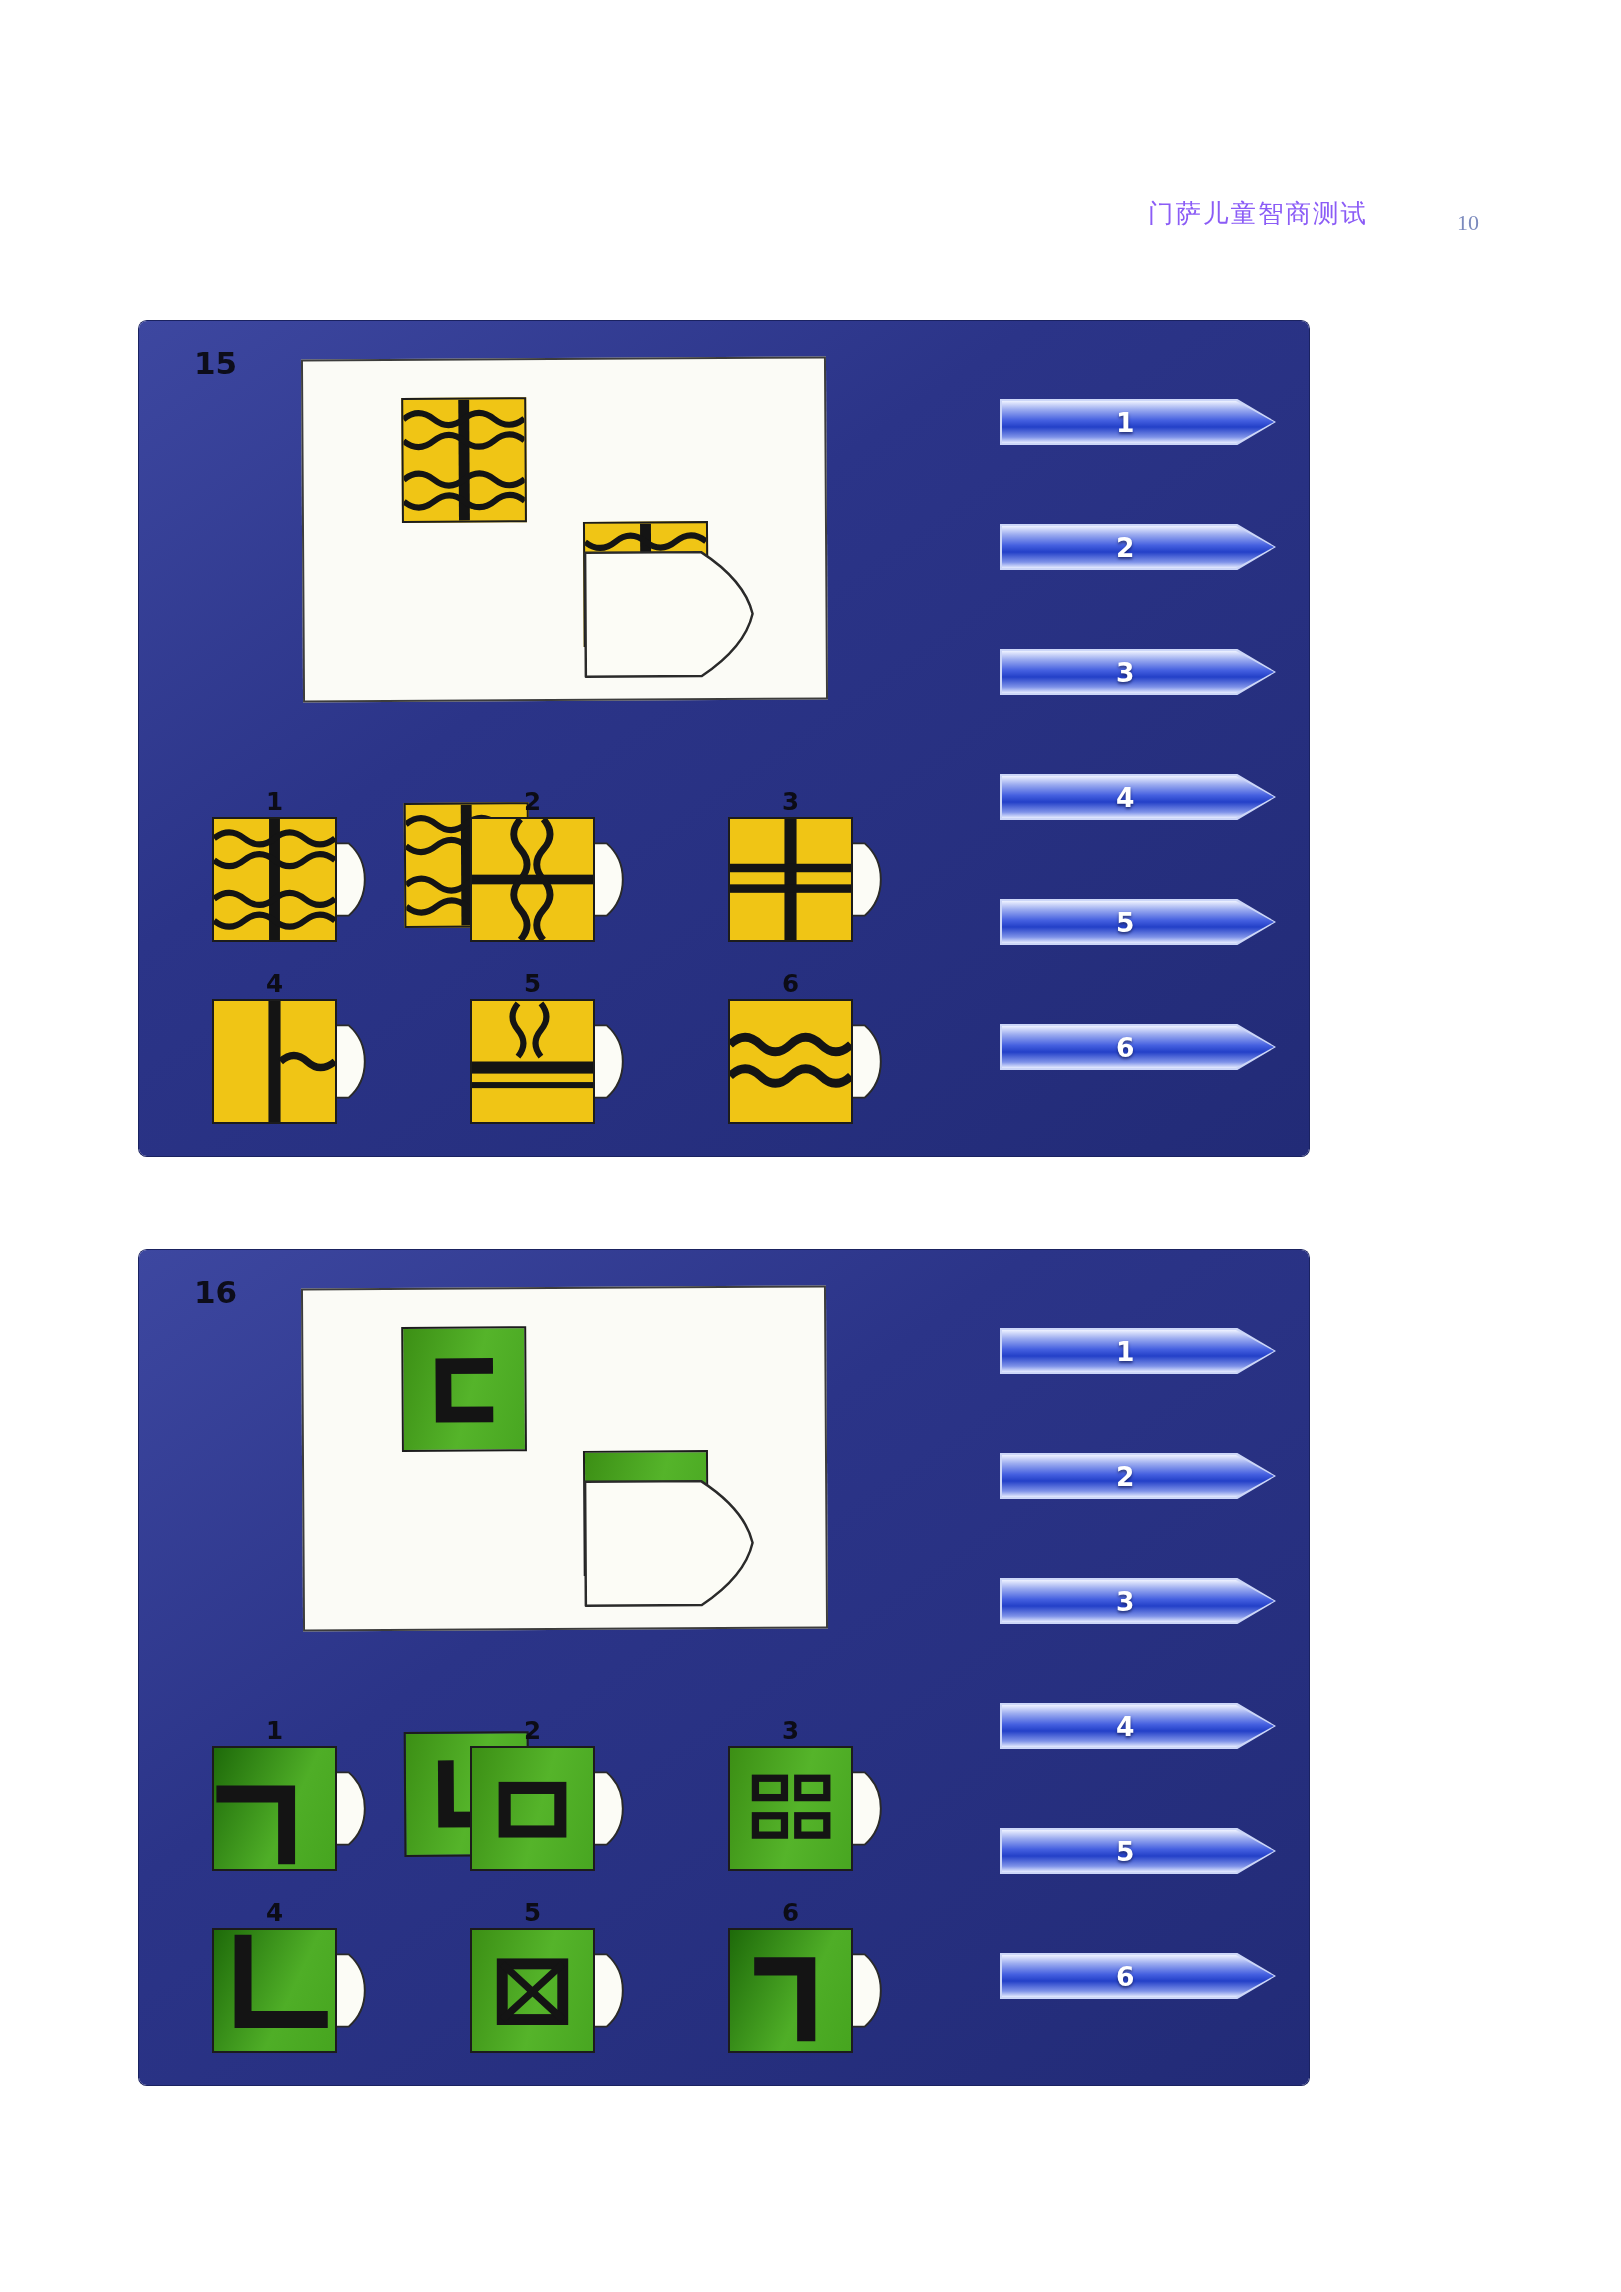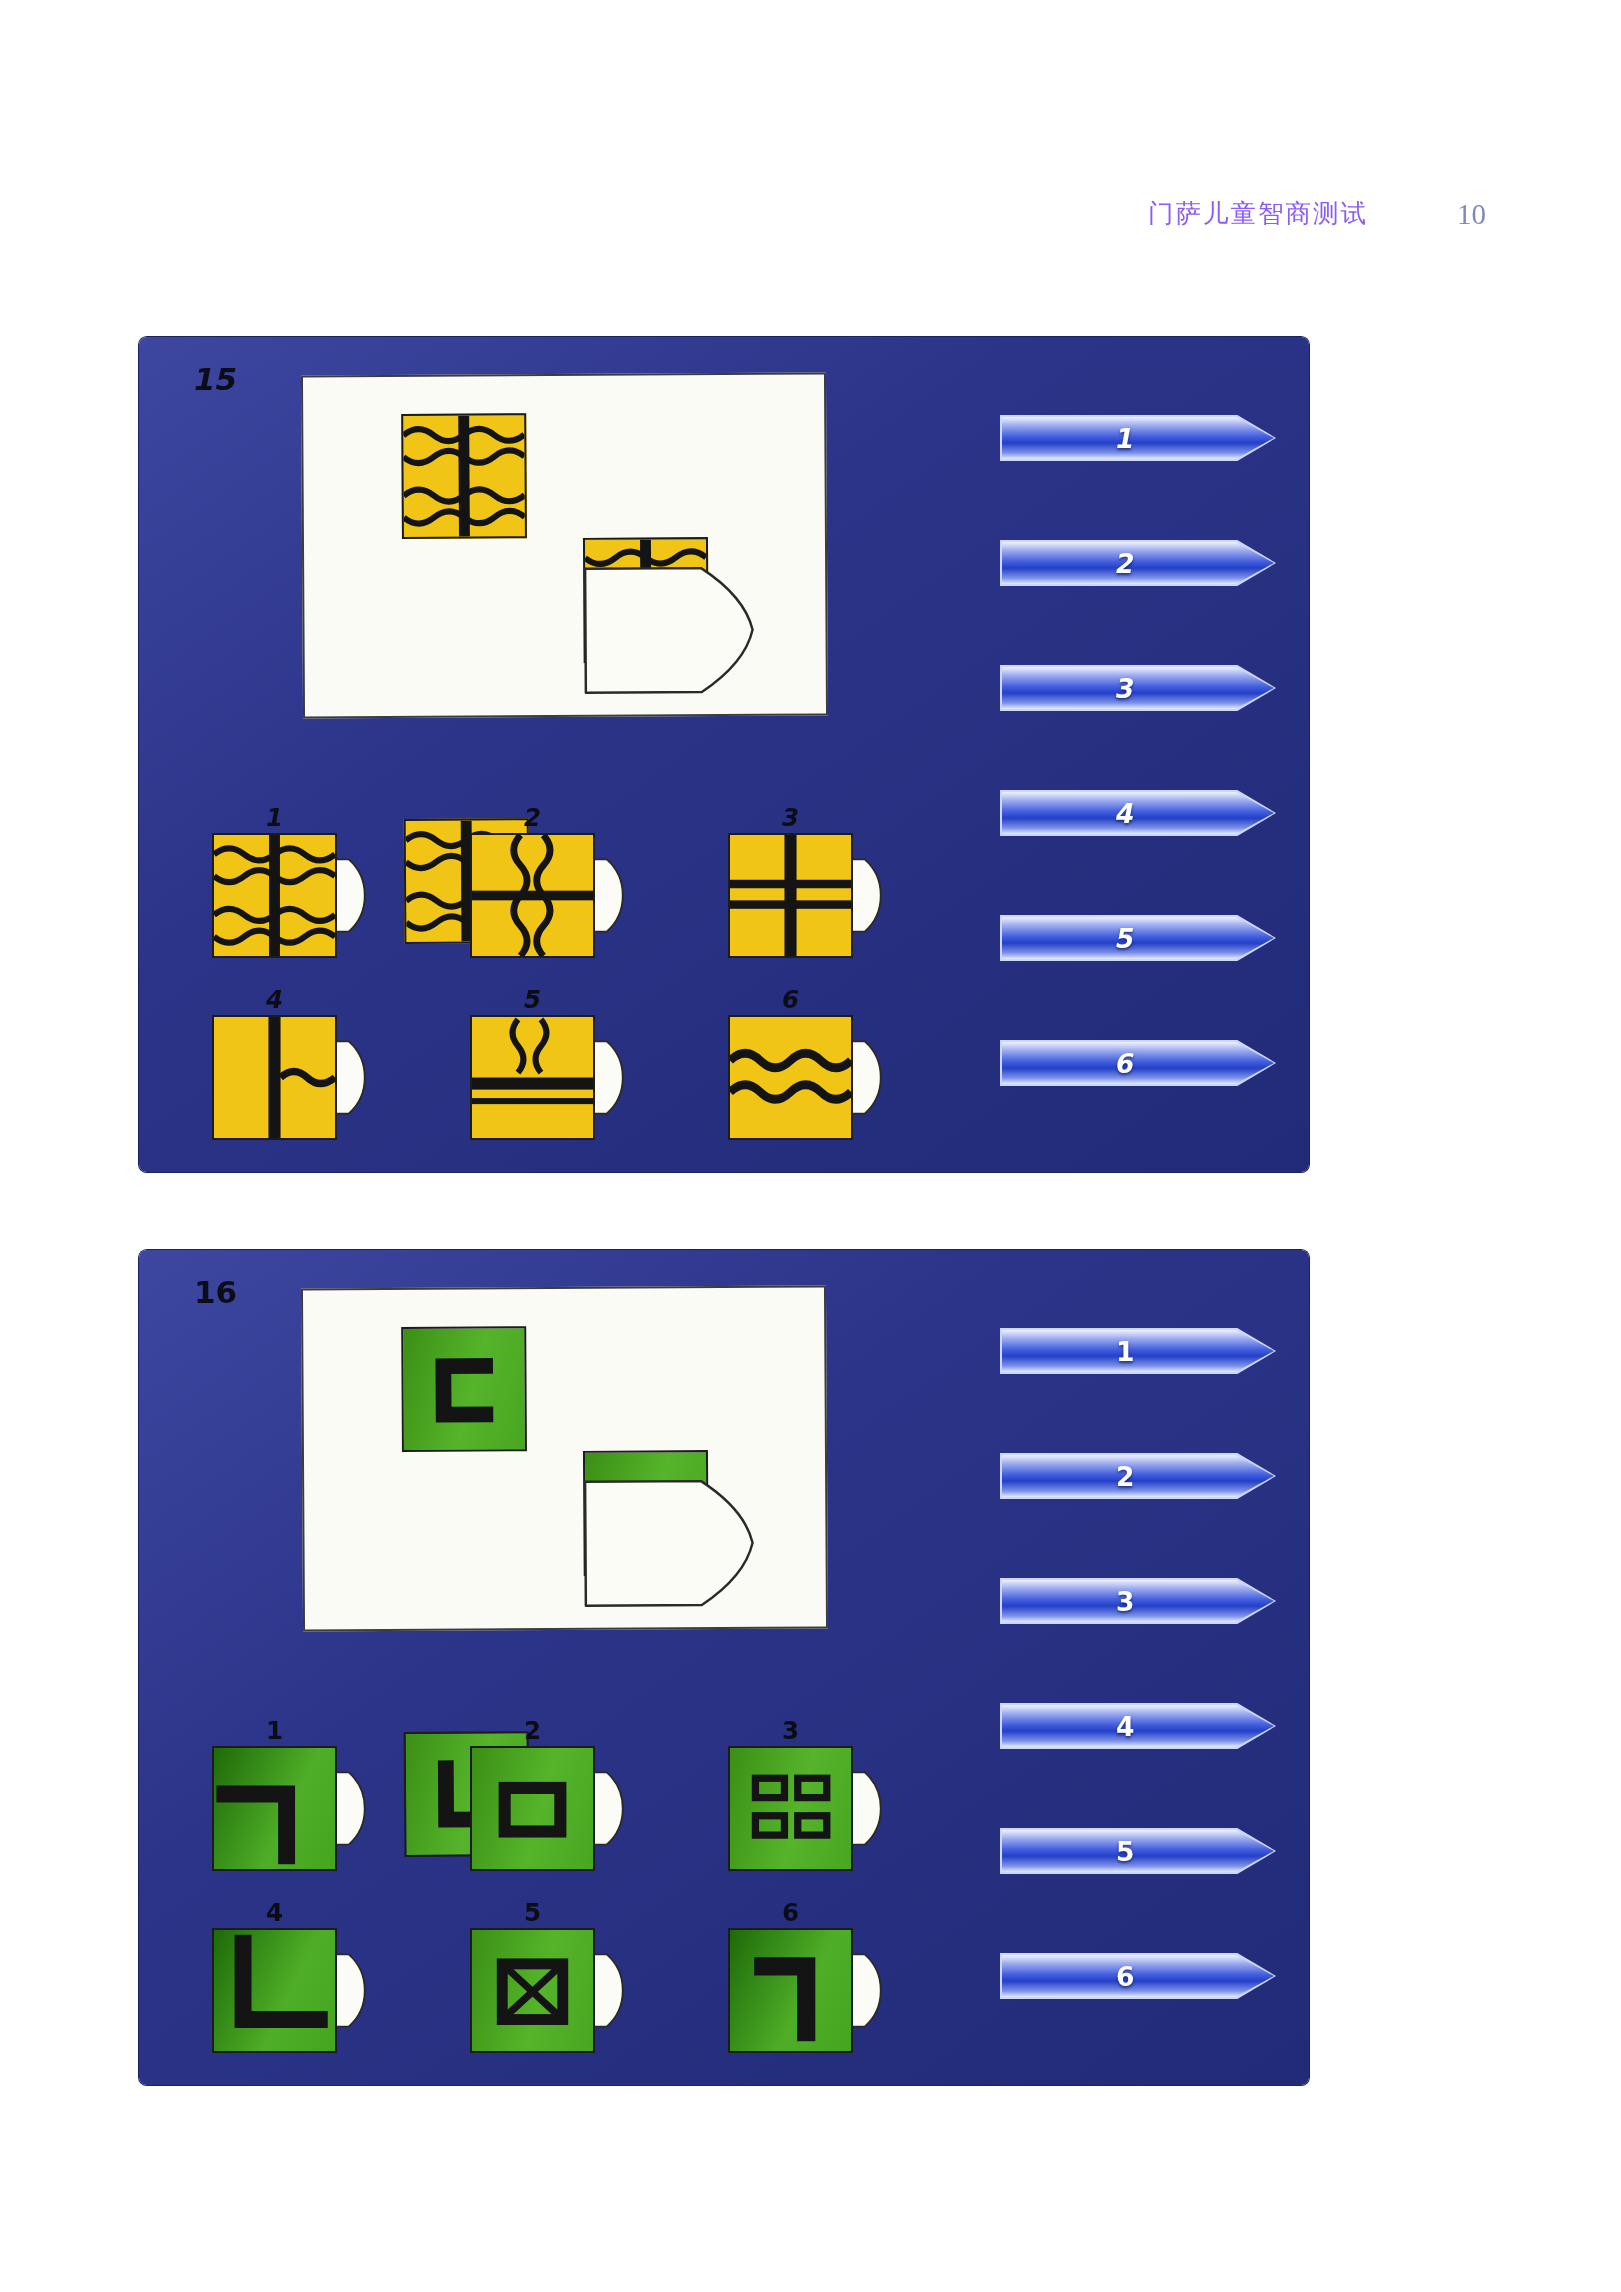--- a/index.html
+++ b/index.html
@@ -9,33 +9,33 @@
     font-family:"DejaVu Sans", sans-serif;
   }
 
   
   .header-title {
     position:absolute; top:196px; right:253px;
     font-family:"Liberation Serif", serif;
     font-size:25.5px; letter-spacing:2px; color:#8b5cf6;
   }
   .page-number {
-    position:absolute; top:198px; left:1457px;
+    position:absolute; top:210px; left:1457px;
     font-family:"Liberation Serif", serif;
-    font-size:29px; color:#7b8abd;
+    font-size:22px; color:#7b8abd;
   }
 
   
   .panel {
     position:absolute; left:139px; width:1170px; height:835px;
     background:linear-gradient(145deg,#3d47a0 0%, #2b3488 38%, #222b77 100%);
     border-radius:7.8px;
     box-shadow:0 0 0 1px #1a2260;
   }
-  .panel-q15 { top:337px;font-style:italic; }
+  .panel-q15 { top:321px; }
   .panel-q16 { top:1238px;margin-top:12px; }
 
   .qnum {
     position:absolute; left:55px; top:23.5px;
     font-size:31px; font-weight:700; color:#0d0d1a;
   }
 
   
   .puzzle-box {
     position:absolute; left:163px; top:37px; width:525px; height:343px;

